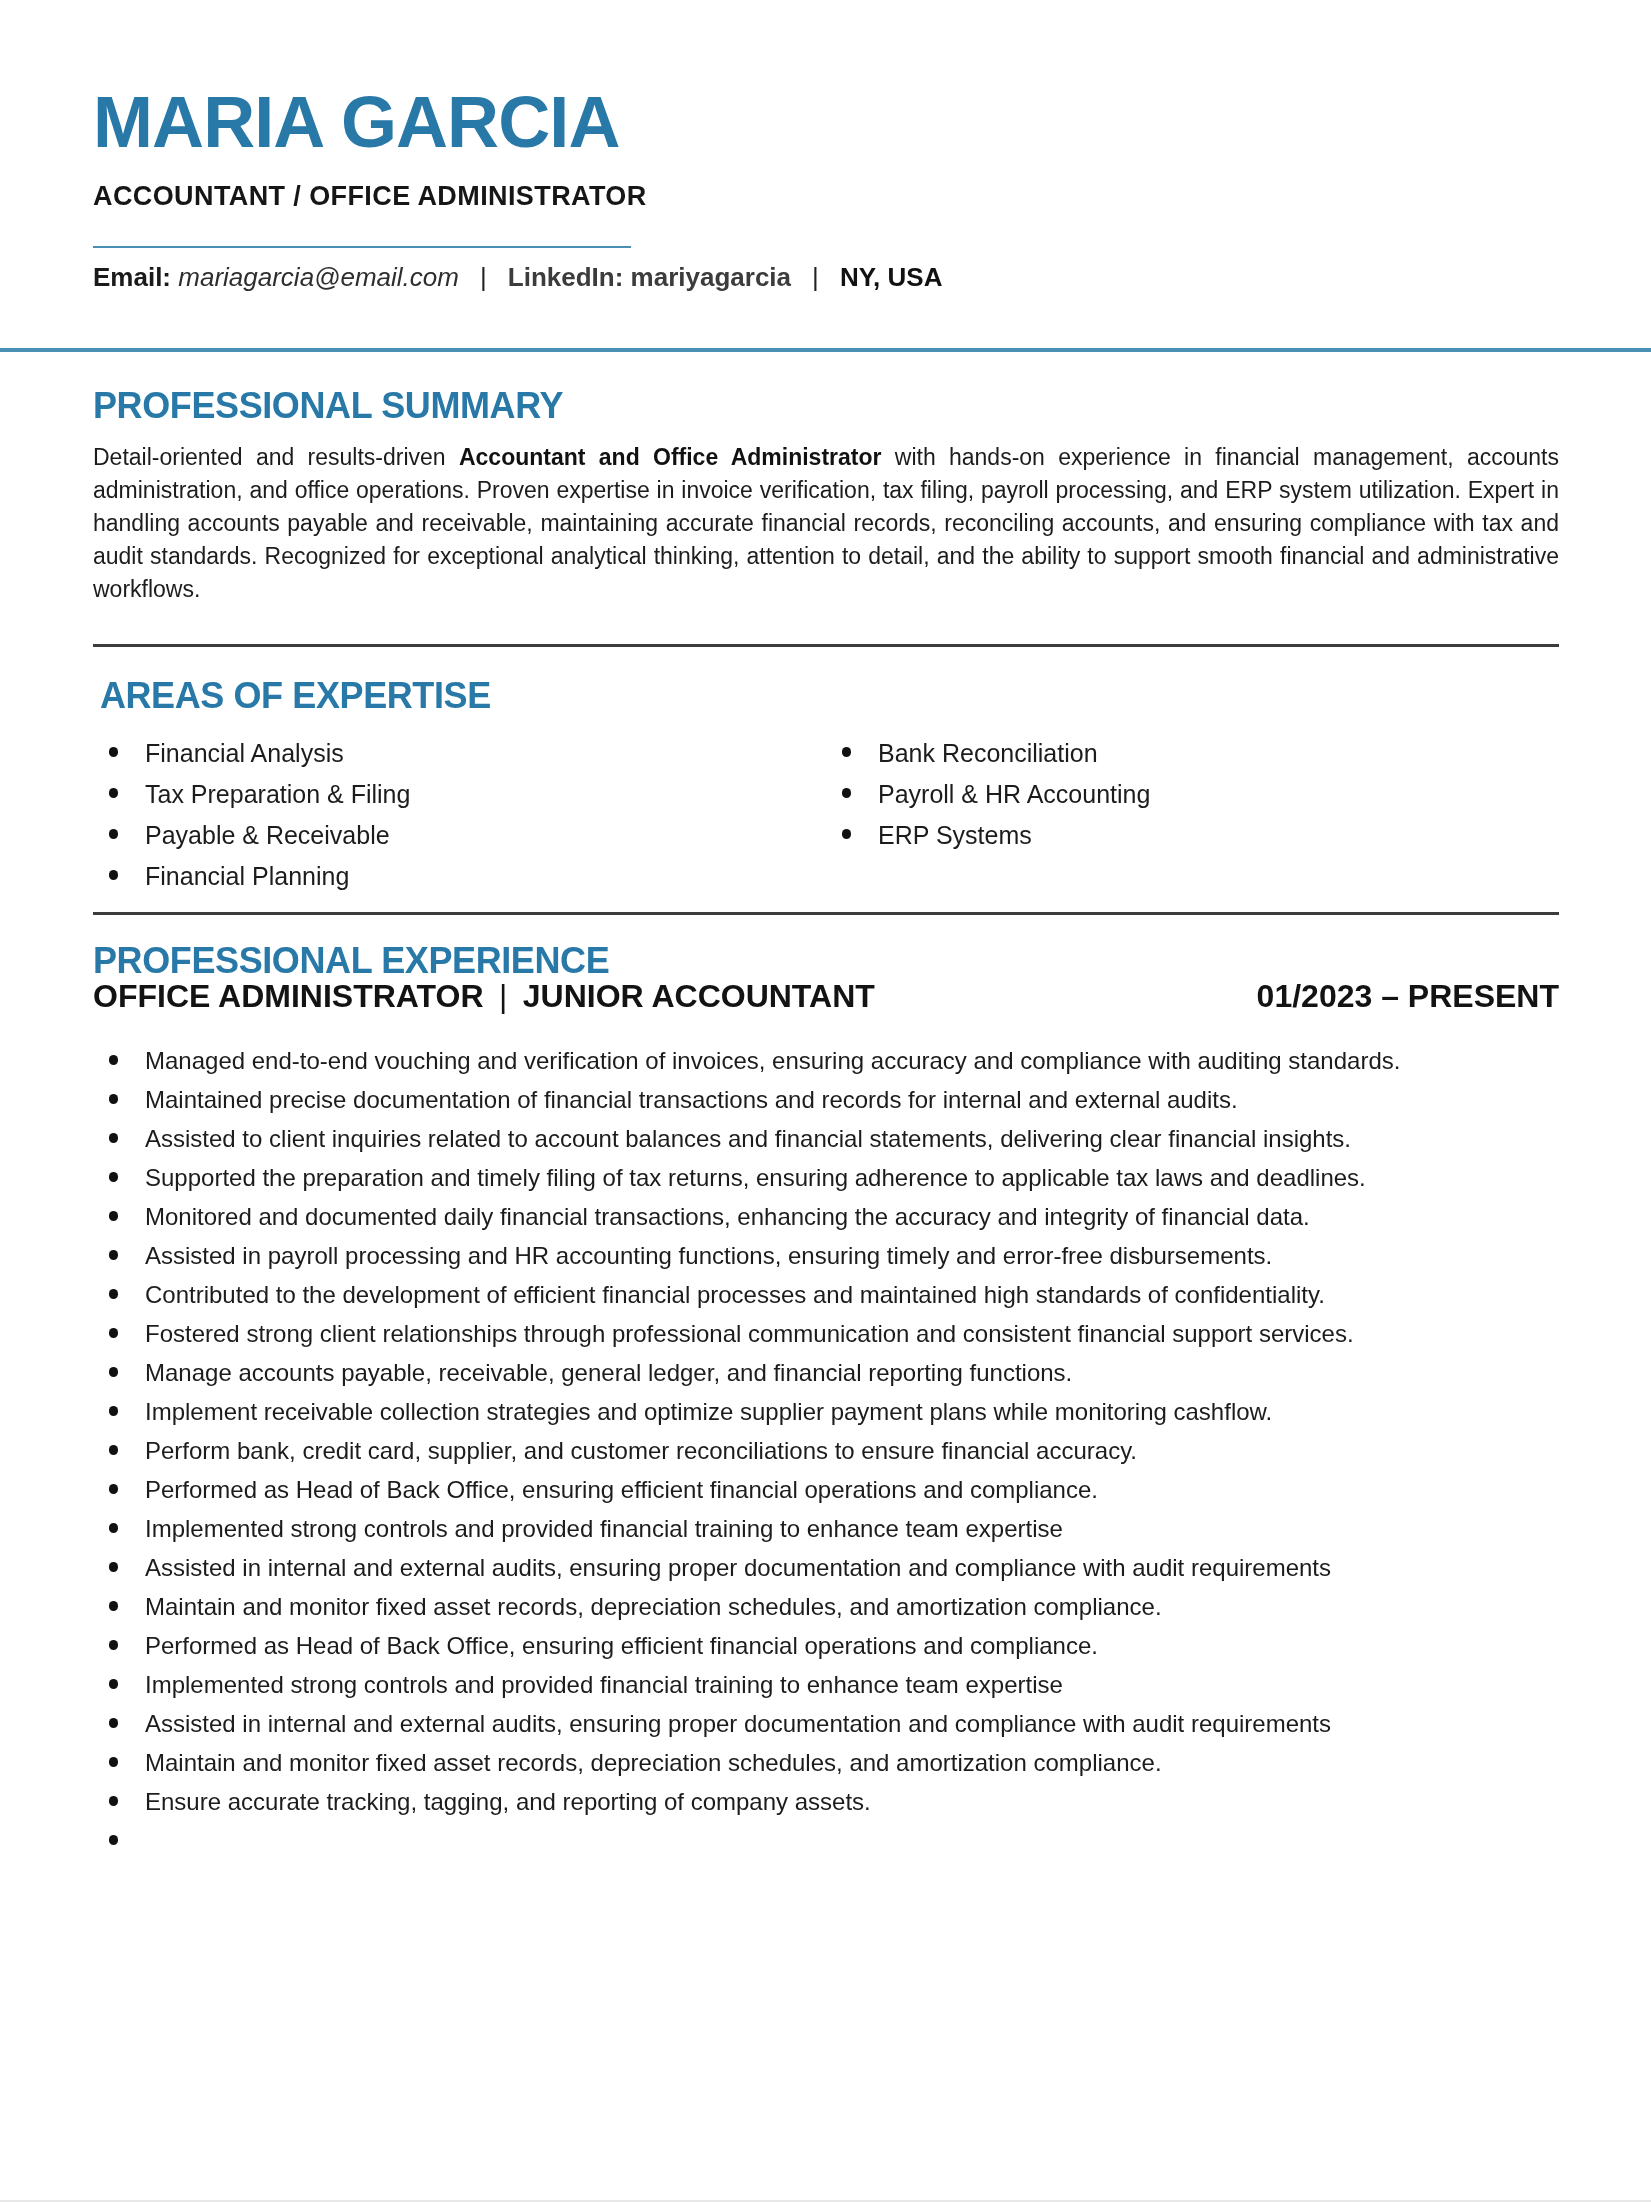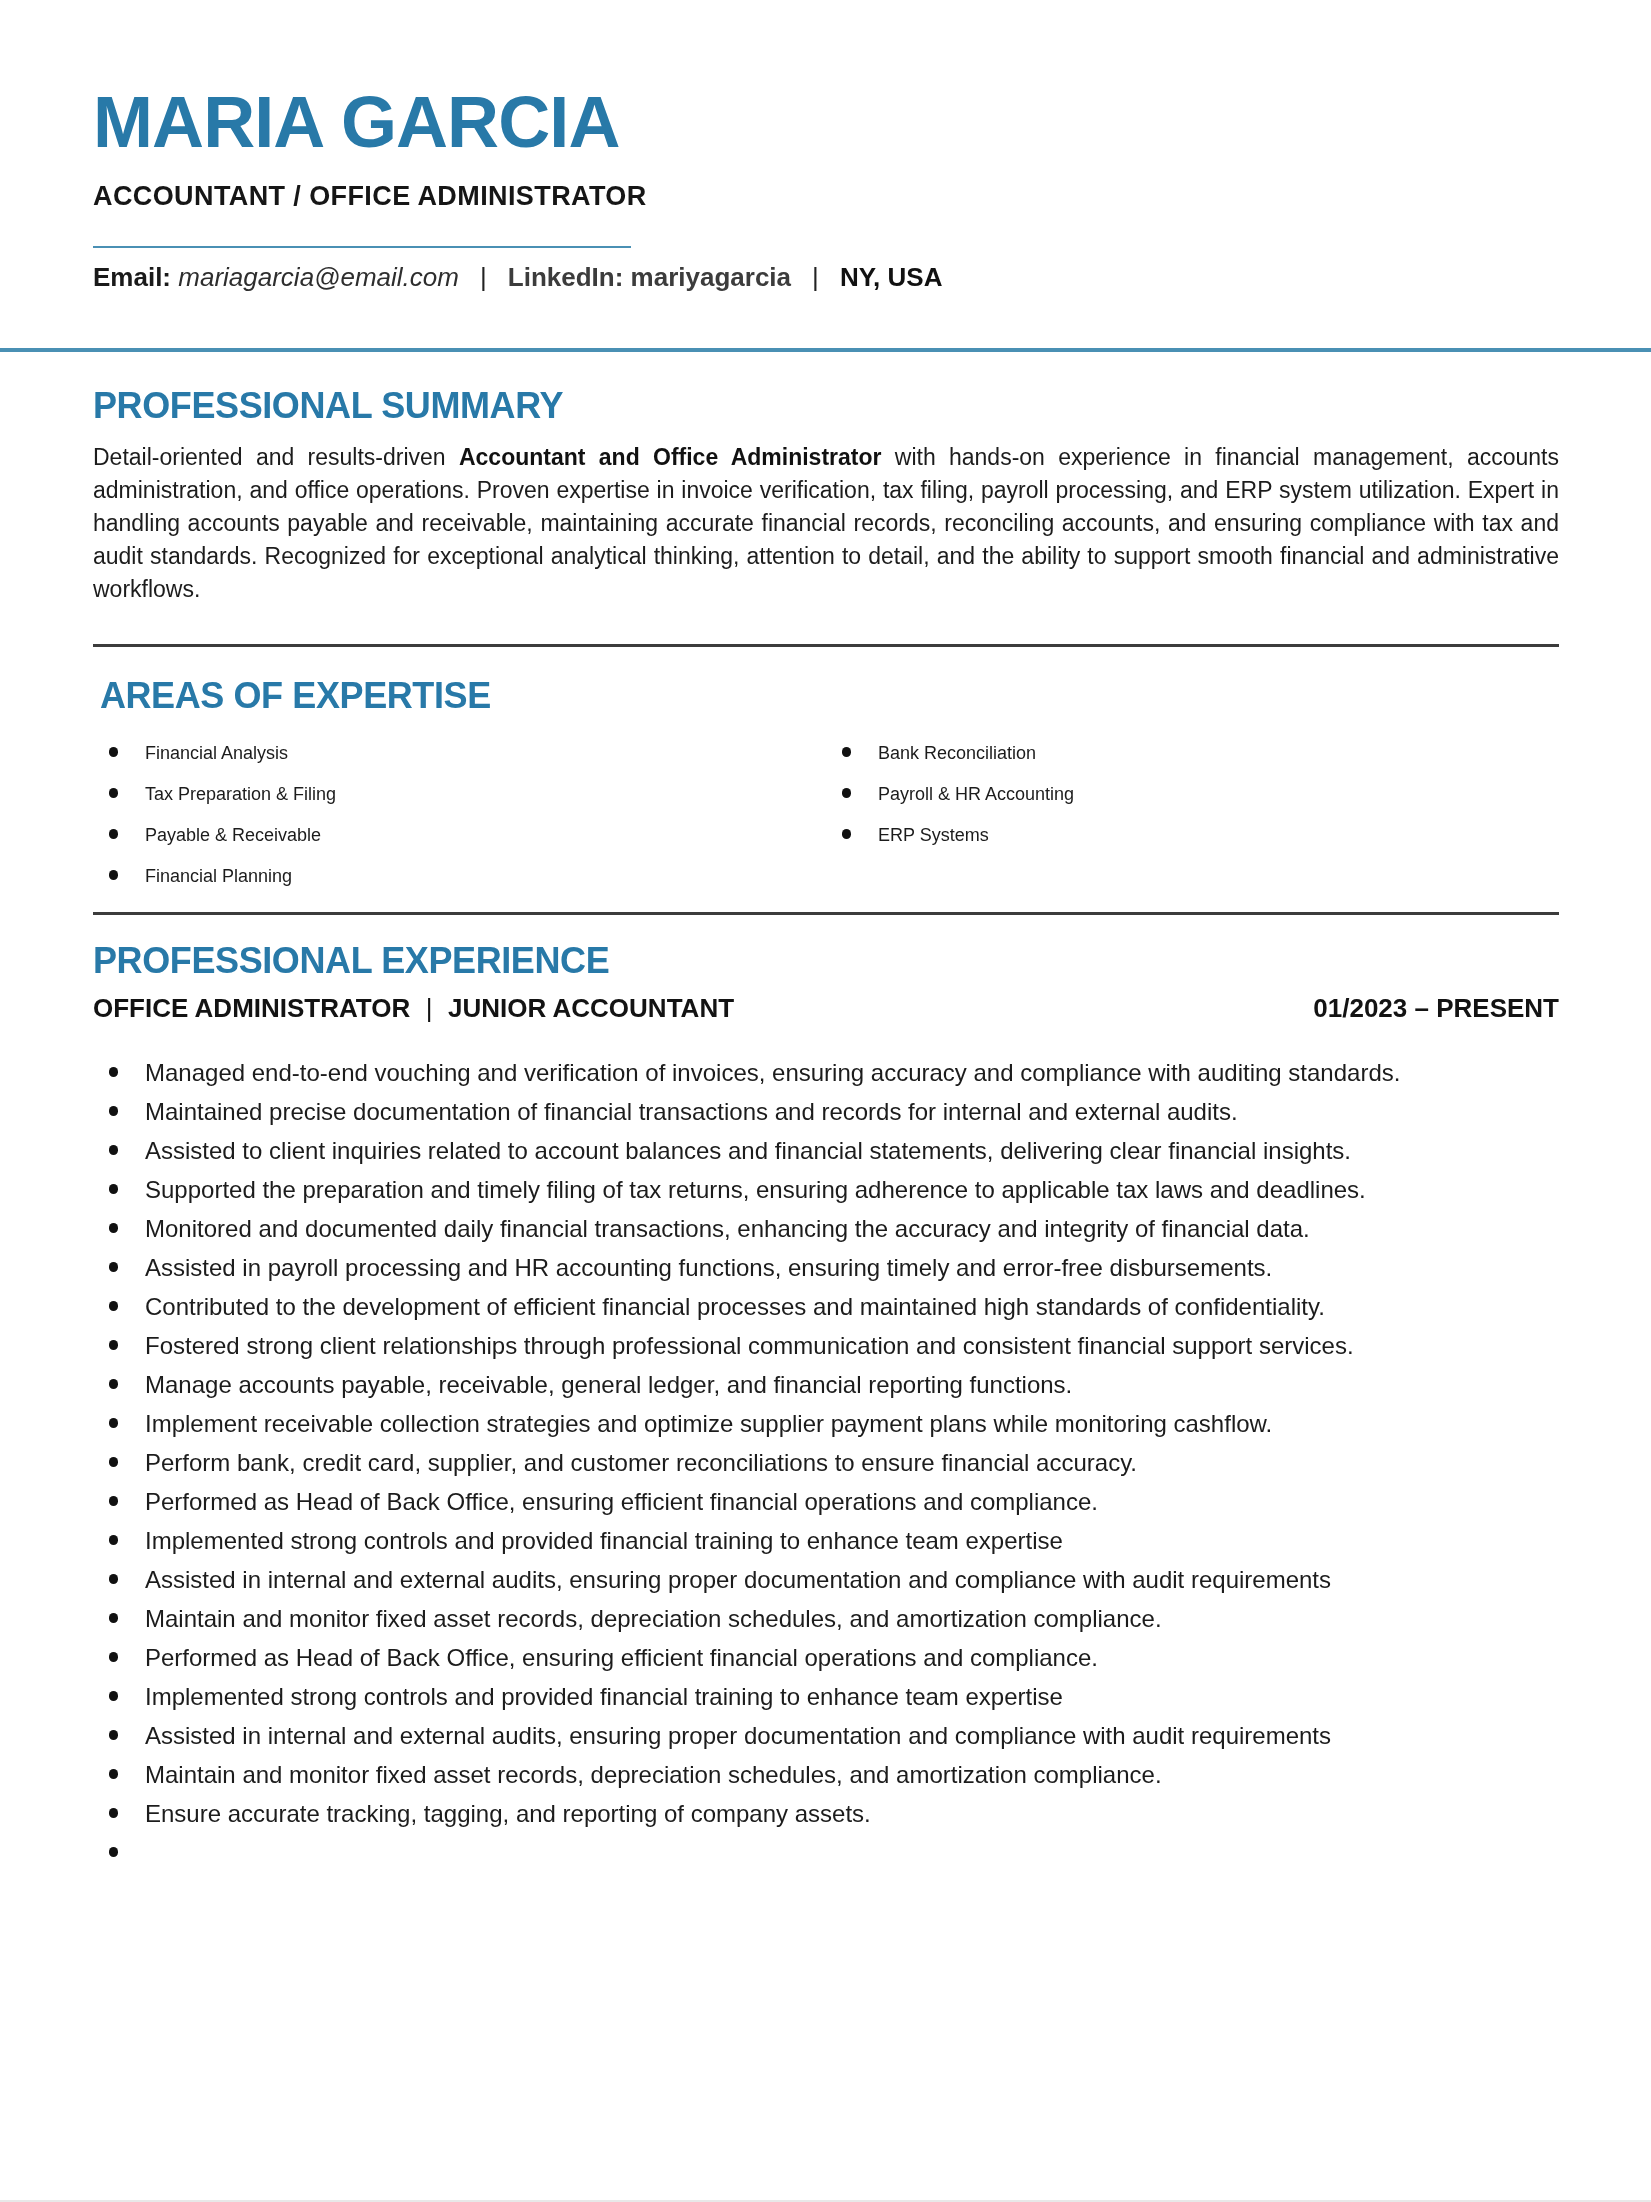--- a/index.html
+++ b/index.html
@@ -69,27 +69,27 @@
   ul.blist li { display:flex; align-items:flex-start; }
   ul.blist .dot {
     flex:none; width:9.5px; height:9.5px; border-radius:50%;
     background:#111; margin:14.6px 0 0 15.5px;
   }
   ul.blist .li-text { padding-left:27px; }
 
   
   .expertise-cols { display:flex; margin-top:17px; }
   .expertise-col { width:50%; }
-  .expertise-col li { font-size:18px; line-height:41px; color:#1c1c1c; }
+  .expertise-col li { font-size:25px; line-height:41px; color:#1c1c1c; }
   .expertise-col .dot { margin-top:16.3px; margin-left:20.6px; }
 
   
   .role-row {
     display:flex; justify-content:space-between; align-items:flex-end;
-    margin-top:12px; font-size:26px; line-height:31px; font-weight:700; color:#131313;
+    font-size:32px; line-height:31px; font-weight:700; color:#131313;
   }
   .role-sep { margin:0 15.5px; font-weight:400; }
   .company { margin-top:6.9px; font-size:25px; line-height:29px; font-weight:400; color:#1c1c1c; letter-spacing:0.3px; }
   ul.exp-list { margin-top:29px; }
   ul.exp-list li { font-size:24px; line-height:39px; color:#1c1c1c; }
   ul.exp-list .dot { margin-top:14.6px; }
 </style>
 </head>
 <body>
 

